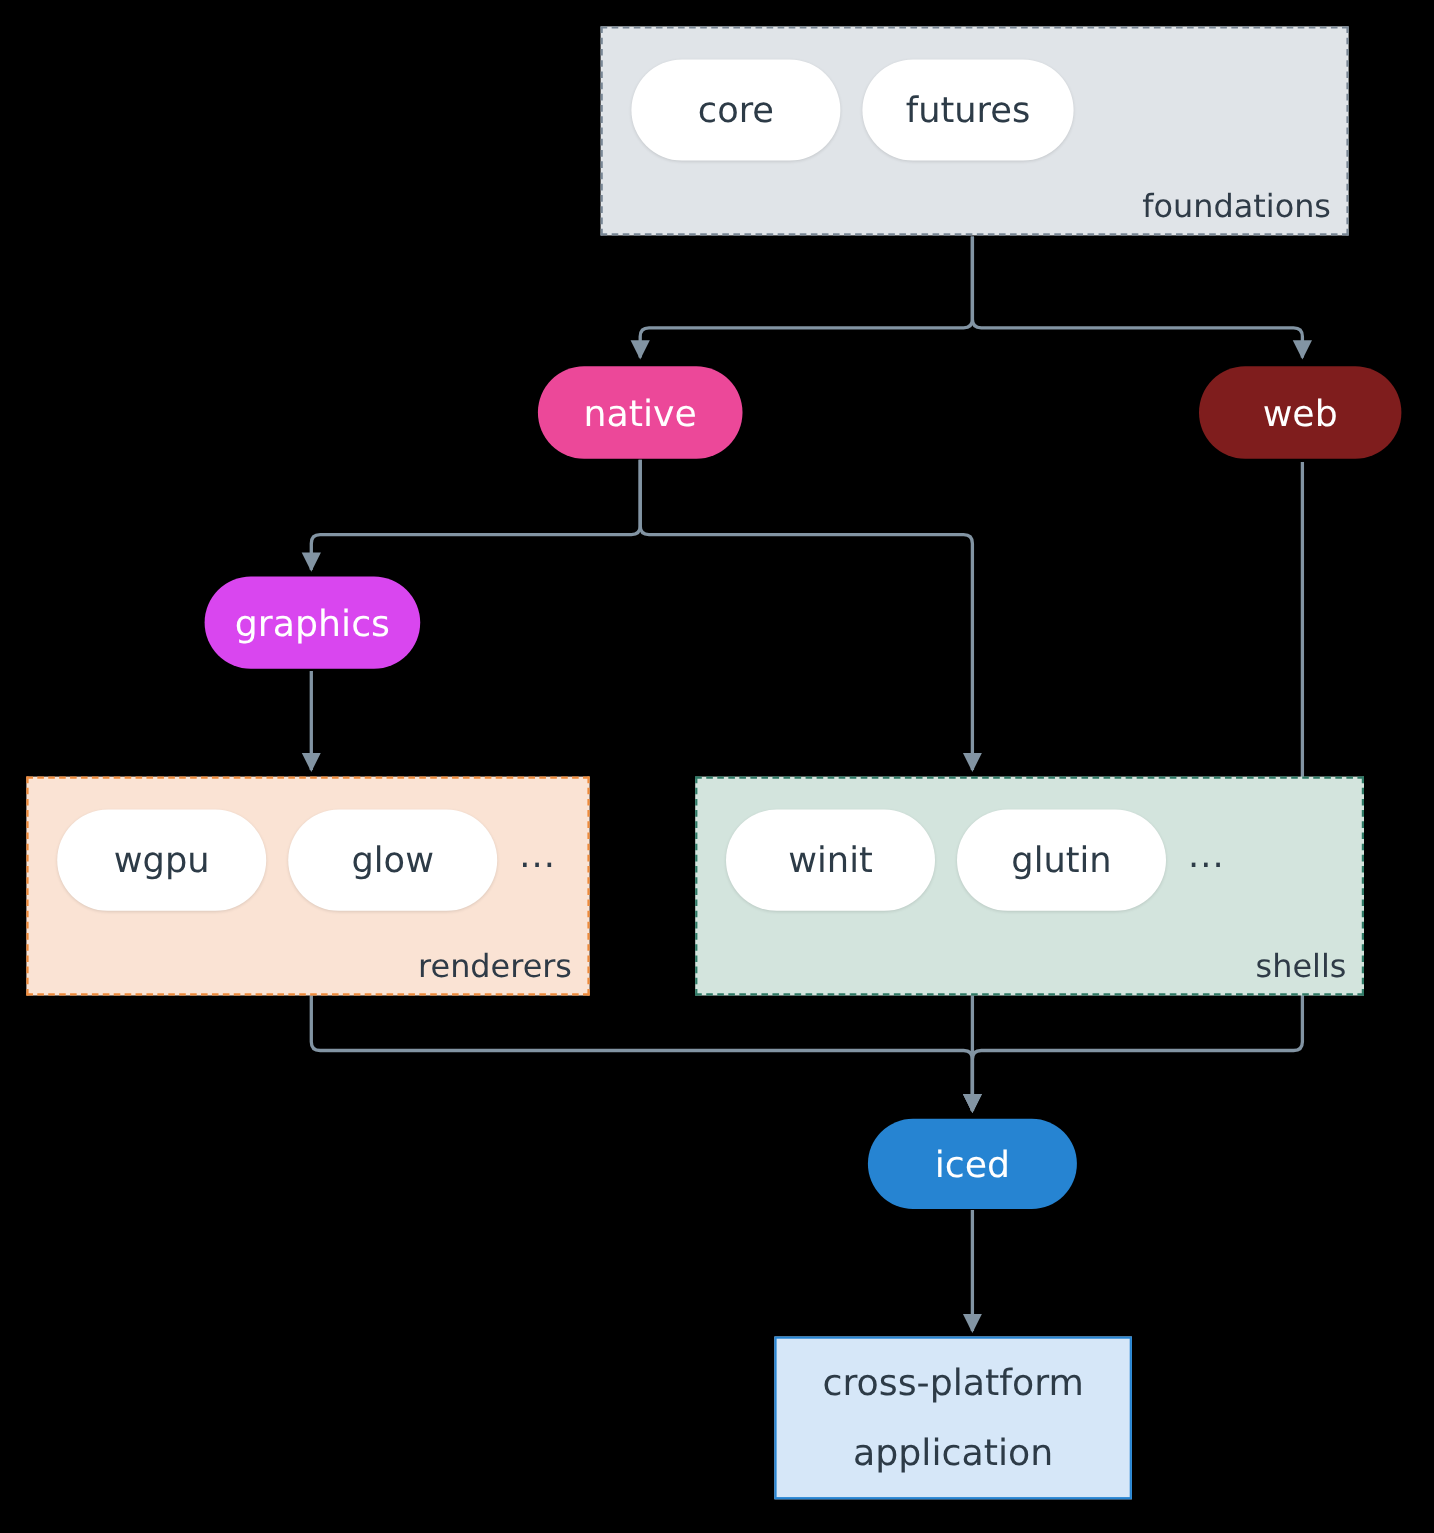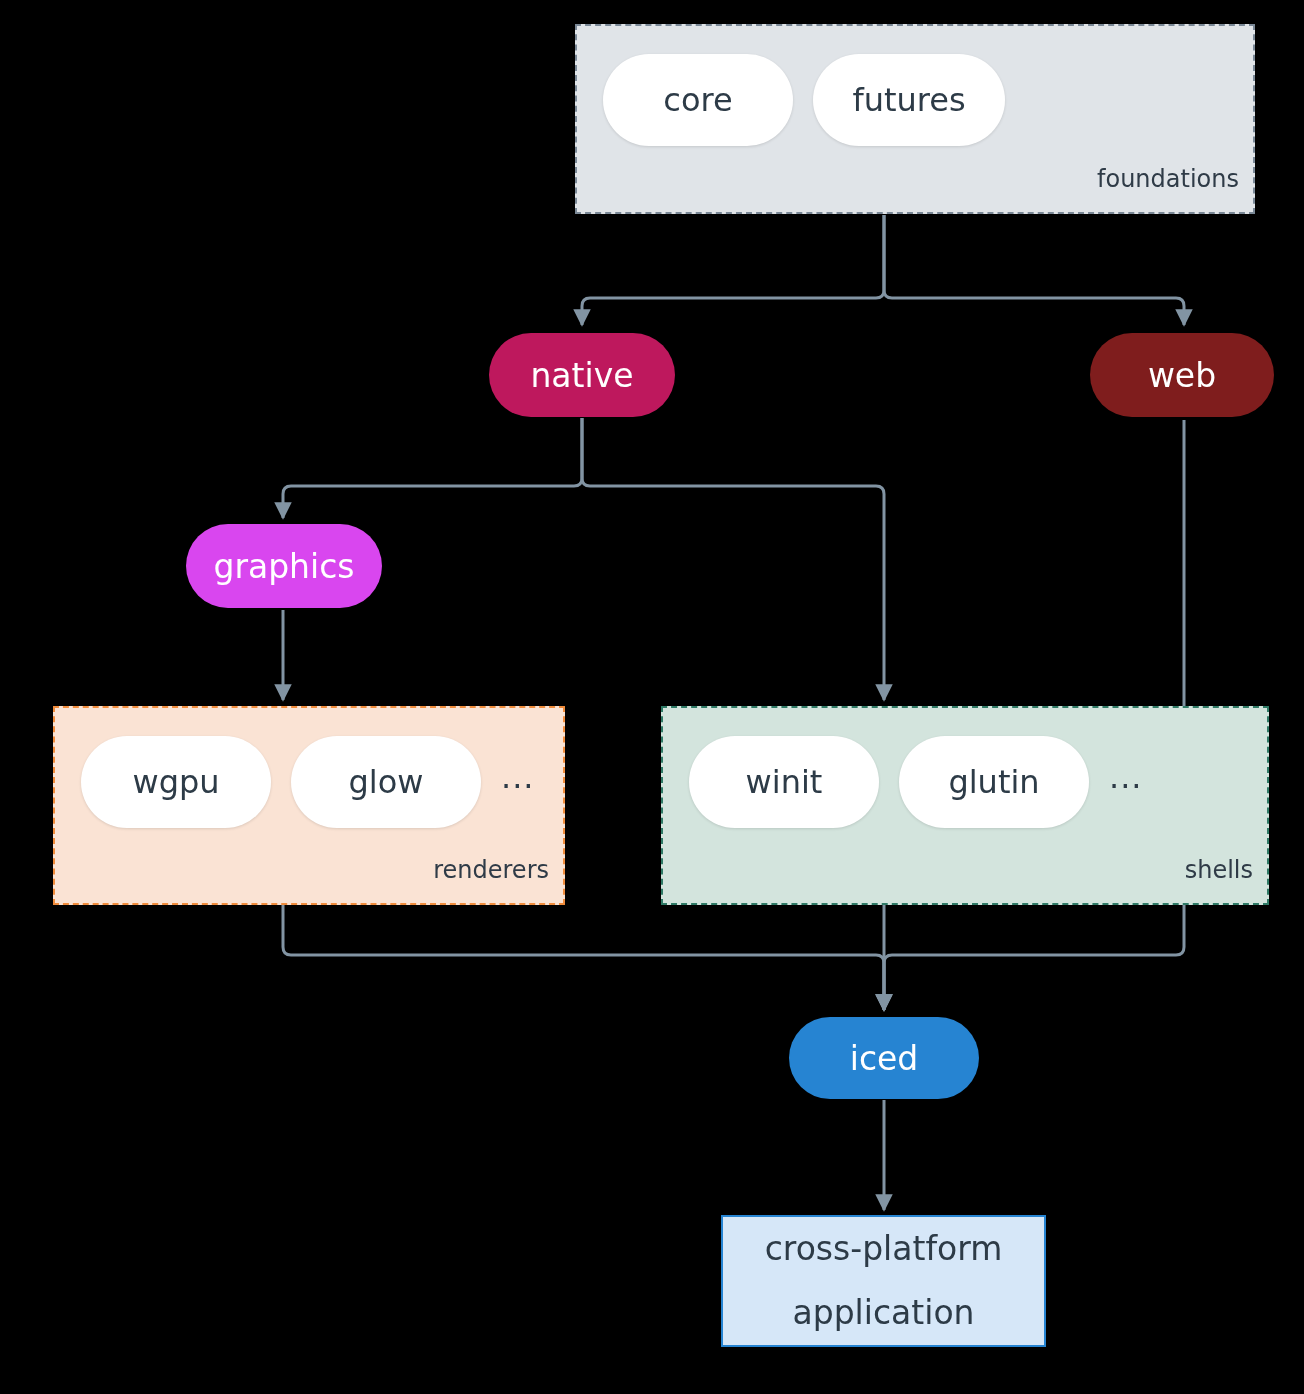--- a/index.html
+++ b/index.html
@@ -23,27 +23,26 @@
     height: 1394px;
     pointer-events: none;
   }
 
   
   .cluster {
     position: absolute;
     box-sizing: border-box;
     border-width: 2px;
     border-style: dashed;
-    margin-left: 29px;
   }
   .cluster-label {
     position: absolute;
     right: 14px;
-    bottom: 19px;
-    font-size: 24px;
+    bottom: 8px;
+    font-size: 29px;
     color: #2f3b47;
     white-space: nowrap;
   }
   .cluster-row {
     position: absolute;
     left: 26px;
     top: 28px;
     display: flex;
     align-items: center;
     gap: 20px;
@@ -86,21 +85,21 @@
   .node {
     position: absolute;
     box-sizing: border-box;
     display: flex;
     align-items: center;
     justify-content: center;
     color: #ffffff;
     font-size: 33px;
     border-radius: 999px;
   }
-  .node-native  { background: #be185d; }
+  .node-native  { background: #ec4899; }
   .node-web     { background: #7f1d1d; }
   .node-graphics{ background: #d946ef; }
   .node-iced    { background: #2684d2; }
 
   
   .rect-node {
     position: absolute;
     box-sizing: border-box;
     background: #d6e7f8;
     border: 2px solid #2684d2;
@@ -192,18 +191,18 @@
       </div>
       <div class="ellipsis">...</div>
     </div>
     <div class="cluster-label">shells</div>
   </div>
 
   <div class="node node-iced" style="left:789px; top:1017px; width:190px; height:82px;">
     <span>iced</span>
   </div>
 
-  <div class="rect-node" style="left:721px; top:1215px; width:325px; height:132px;gap:19px;">
+  <div class="rect-node" style="left:704px; top:1215px; width:325px; height:148px;gap:19px;">
     <span>cross-platform</span>
     <span>application</span>
   </div>
 
 </div>
 
 </body></html>

